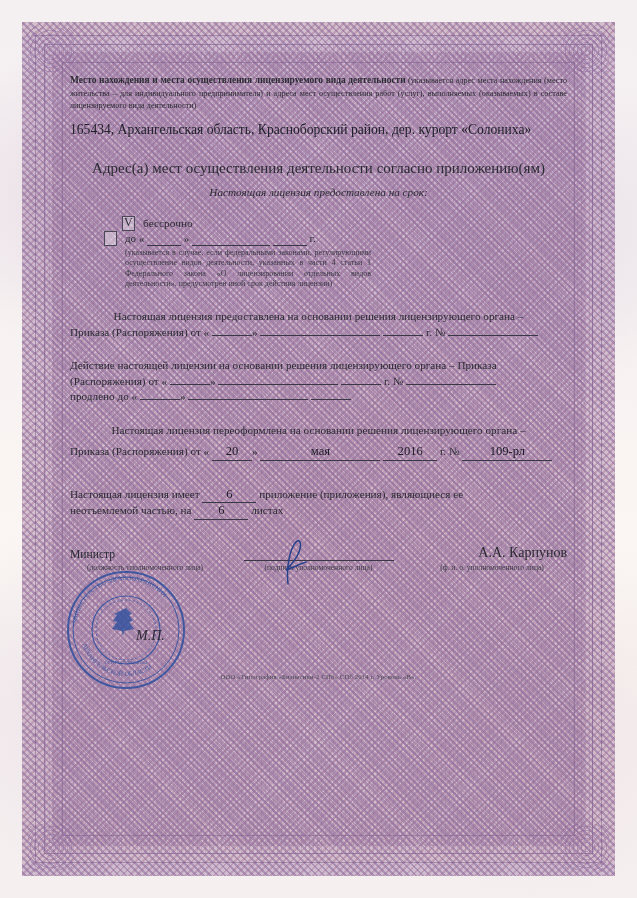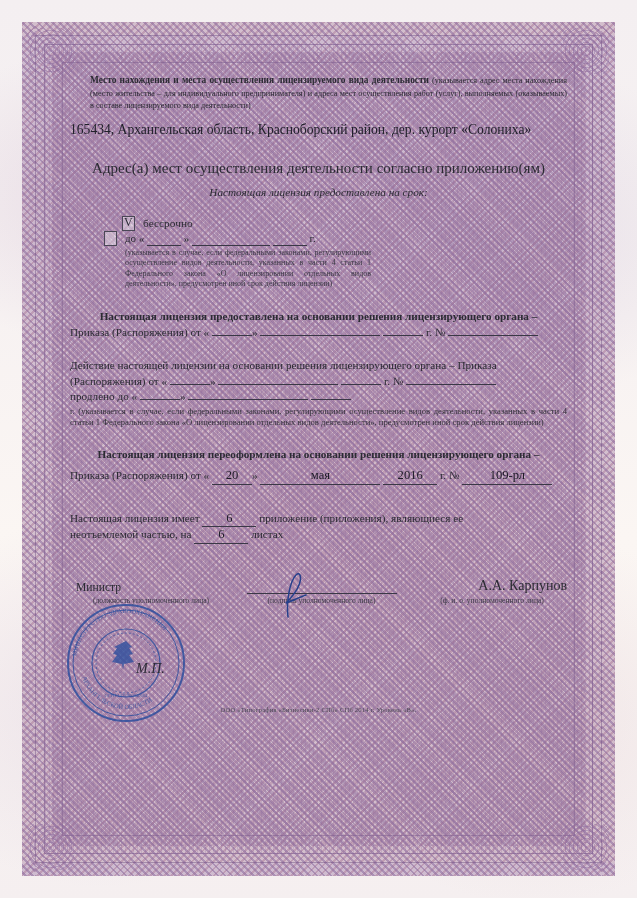--- a/index.html
+++ b/index.html
@@ -61,24 +61,24 @@
   }
   .c-tl{left:28px;top:28px}
   .c-tr{right:28px;top:28px}
   .c-bl{left:28px;bottom:28px}
   .c-br{right:28px;bottom:28px}
 
   .content{
     position:absolute;left:70px;top:74px;right:70px;bottom:74px;
   }
   .t-small{font-size:8.6px;line-height:11.4px;text-align:justify;color:#33313a;}
-  .center{text-align:center;font-weight:bold;}
+  .center{text-align:center;}
 
   .hdr{
-    font-size:9.4px;line-height:12.2px;text-align:justify;padding-left:20px;
+    font-size:9.4px;line-height:12.2px;text-align:justify;
   }
   .hdr b{font-weight:700;}
   .hdr .fine{font-size:8.2px;line-height:10.6px;}
 
   .addr{
     margin-top:9px;font-size:13.6px;line-height:18px;color:#20202a;
   }
 
   .sect-title{
     margin-top:22px;text-align:center;font-size:15px;line-height:15px;
@@ -112,21 +112,21 @@
   .fill.w40{min-width:40px}
   .fill.w54{min-width:54px}
   .fill.w90{min-width:90px}
   .fill.w120{min-width:120px}
 
   .hand{
     font-family:"Liberation Serif", serif;
     font-size:12.6px;color:#1c1b26;
   }
 
-  .sign-area{position:relative;margin-top:33px;height:120px;padding-left:6px;}
+  .sign-area{position:relative;margin-top:24px;height:120px;}
   .sig-row{display:flex;align-items:flex-end;justify-content:space-between;}
   .sig-col{width:150px;}
   .sig-line{border-bottom:1px solid #3a3846;height:16px;}
   .sig-cap{font-size:7.6px;line-height:9.6px;text-align:center;color:#3c3a46;margin-top:2px;}
   .minister{font-size:11.6px;}
   .name{font-size:14px;text-align:right;}
 
   .sig-scribble{
     position:absolute;left:196px;top:-6px;width:70px;height:48px;
     pointer-events:none;
@@ -212,21 +212,20 @@
         <span class="fill w40"></span>
         <span>г. №</span>
         <span class="fill w90"></span>
       </div>
       <div>
         <span>продлено до «</span>
         <span class="fill w40"></span>»
         <span class="fill w120"></span>
         <span class="fill w40"></span>
       </div>
-      <div class="t-small" style="margin-top:1px">г. (указывается в случае, если федеральными законами, регулирующими осуществление видов деятельности, указанных в части 4 статьи 1 Федерального закона «О лицензировании отдельных видов деятельности», предусмотрен иной срок действия лицензии)</div>
     </div>
 
     <div class="para2">
       <div class="center">Настоящая лицензия переоформлена на основании решения лицензирующего органа –</div>
       <div style="margin-top:6px">
         <span>Приказа (Распоряжения) от «</span>
         <span class="fill w40 hand">20</span>»
         <span class="fill w120 hand">мая</span>
         <span class="fill w54 hand">2016</span>
         <span>г. №</span>

